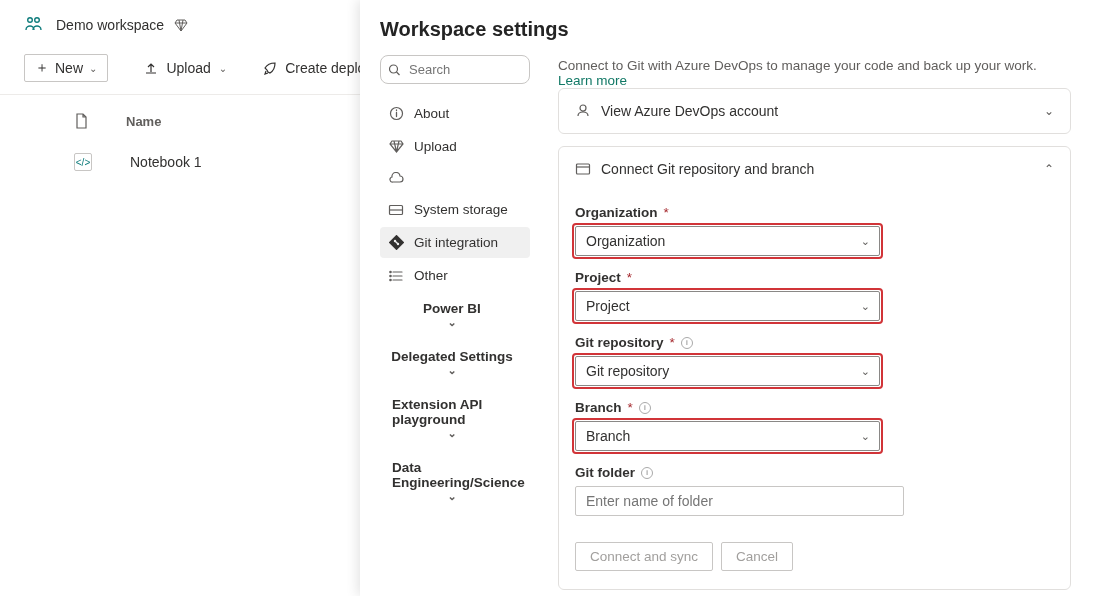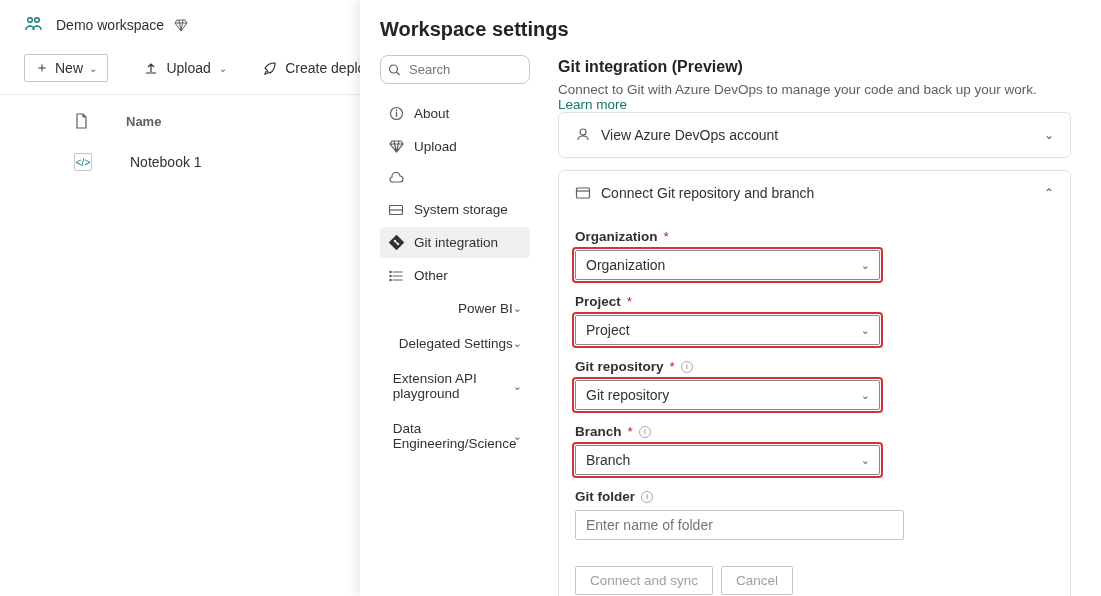--- a/index.html
+++ b/index.html
@@ -159,26 +159,27 @@
   .nav-item.selected .nav-ic.git svg { fill: #323130; }
 
   .nav-collapsible {
     list-style: none;
     display: flex;
     flex-direction: column;
   }
   .nav-col-item {
     display: flex;
     align-items: center;
-    justify-content: flex-end;
+    justify-content: flex-start;
     padding: 10px 8px 10px 2px;
     font-size: 13.5px;
-    font-weight: 400;
+    font-weight: 700;
     color: #323130;
     cursor: pointer;
+    flex-direction: column;
   }
   .nav-col-item .caret { font-size: 11px; color: #605e5c; }
 
   .panel-right {
     flex: 1;
     padding: 58px 30px 0 18px;
     overflow-y: auto;
   }
   .section-title {
     font-size: 16px;
@@ -440,21 +441,20 @@
         <span class="caret">⌄</span>
       </li>
       <li class="nav-col-item">
         <span style="max-width:120px">Data Engineering/Science</span>
         <span class="caret">⌄</span>
       </li>
     </ul>
   </div>
 
   <div class="panel-right">
-    <div class="section-title">Git integration (Preview)</div>
     <div class="section-sub">
       <span>Connect to Git with Azure DevOps to manage your code and back up your work. </span><a>Learn more</a>
     </div>
 
     <div class="card">
       <div class="card-head">
         <div class="card-head-left">
           <span class="hic">
             <svg width="16" height="16" viewBox="0 0 16 16">
                 <path fill="none" stroke="#605e5c" stroke-width="1.2" d="M3 13c0-3 2-4 5-4s5 1 5 4 M5 5a3 3 0 1 1 6 0 3 3 0 0 1-6 0z"></path>

